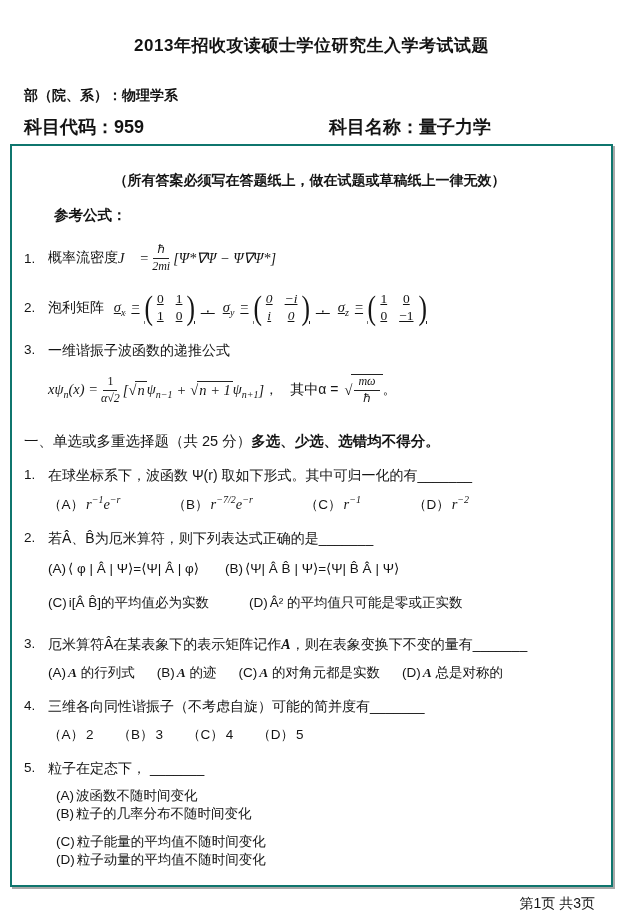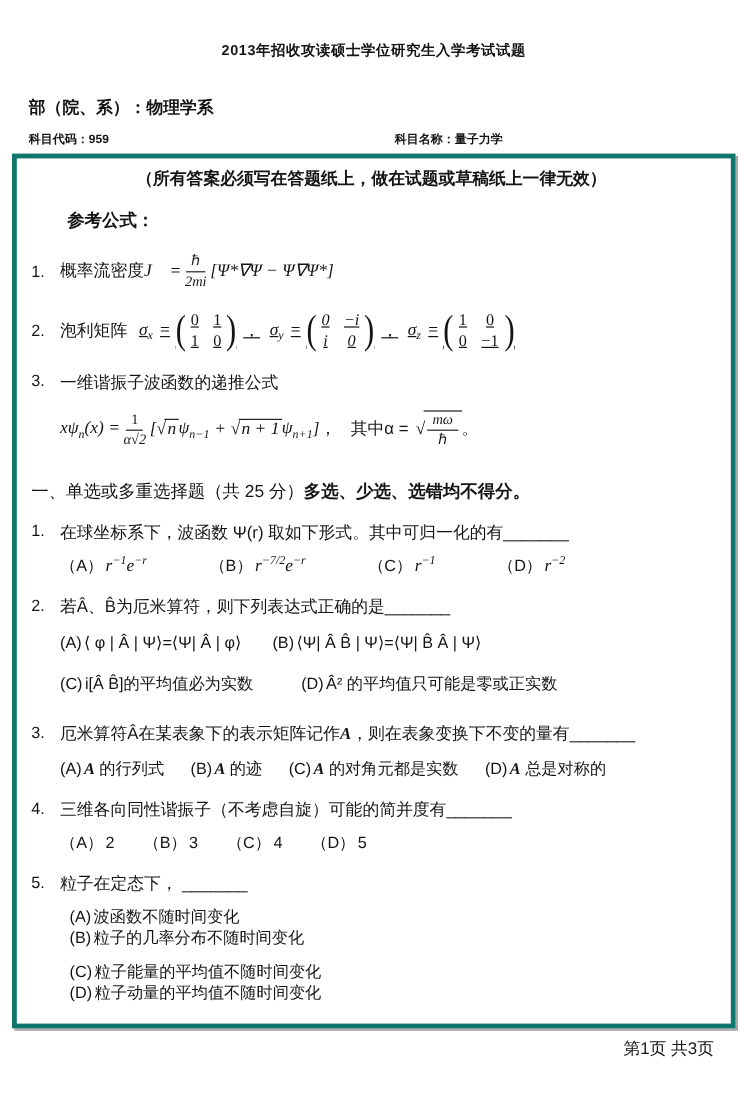--- a/index.html
+++ b/index.html
@@ -6,30 +6,30 @@
   html, body { width: 623px; background: #ffffff; }
   body {
     height: 916px;
     font-family: "Liberation Sans", sans-serif;
     color: #141414;
     position: relative;
     overflow: hidden;
   }
   .titles { text-align: center; padding-top: 24px; }
   .title1 { font-size: 17px; font-weight: bold; letter-spacing: 1px; }
-  .title2 { font-size: 12px; font-weight: bold; margin-top: 10px; letter-spacing: 0.5px; }
+  .title2 { font-size: 17px; font-weight: bold; margin-top: 10px; letter-spacing: 0.5px; }
   .head-block { margin: 30px 24px 0 24px; }
   .dept-line { font-size: 14px; font-weight: bold; }
-  .subj-row { font-size: 10px; font-weight: bold; margin-top: 10px; display: flex; }
+  .subj-row { font-size: 18px; font-weight: bold; margin-top: 10px; display: flex; }
   .subj-code { width: 305px; }
   .main-box {
     margin: 5px 10px 0 10px;
-    border: 4px solid #0f766e;
+    border: 2px solid #0f766e;
     box-shadow: 2px 2px 0 #a9a9a9;
-    padding: 8px 16px 6px 12px;
+    padding: 26px 16px 6px 12px;
     background: #fff;
   }
   .notice { text-align: center; font-size: 14px; font-weight: bold; margin-bottom: 16px; }
   .ref-heading { font-size: 14.5px; font-weight: bold; margin: 10px 0 18px 30px; }
 
   .math { font-family: "Liberation Serif", serif; font-style: italic; font-size: 14.5px; }
   .math sub, .math sup { font-size: 10px; font-style: italic; }
   .upright { font-style: normal; }
 
   .frow { display: flex; align-items: center; margin-bottom: 16px; font-size: 14px; }

